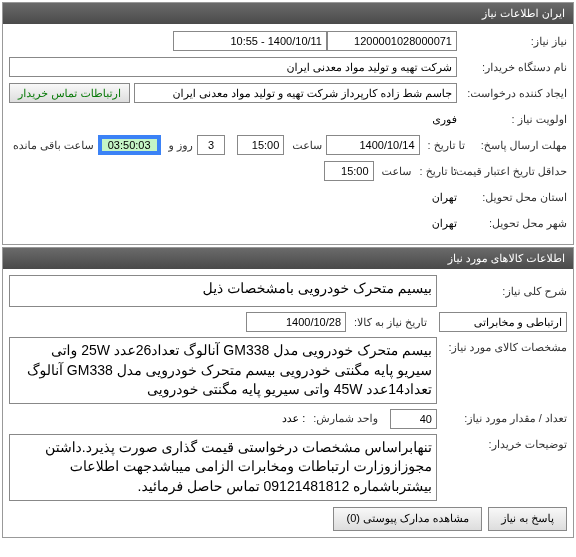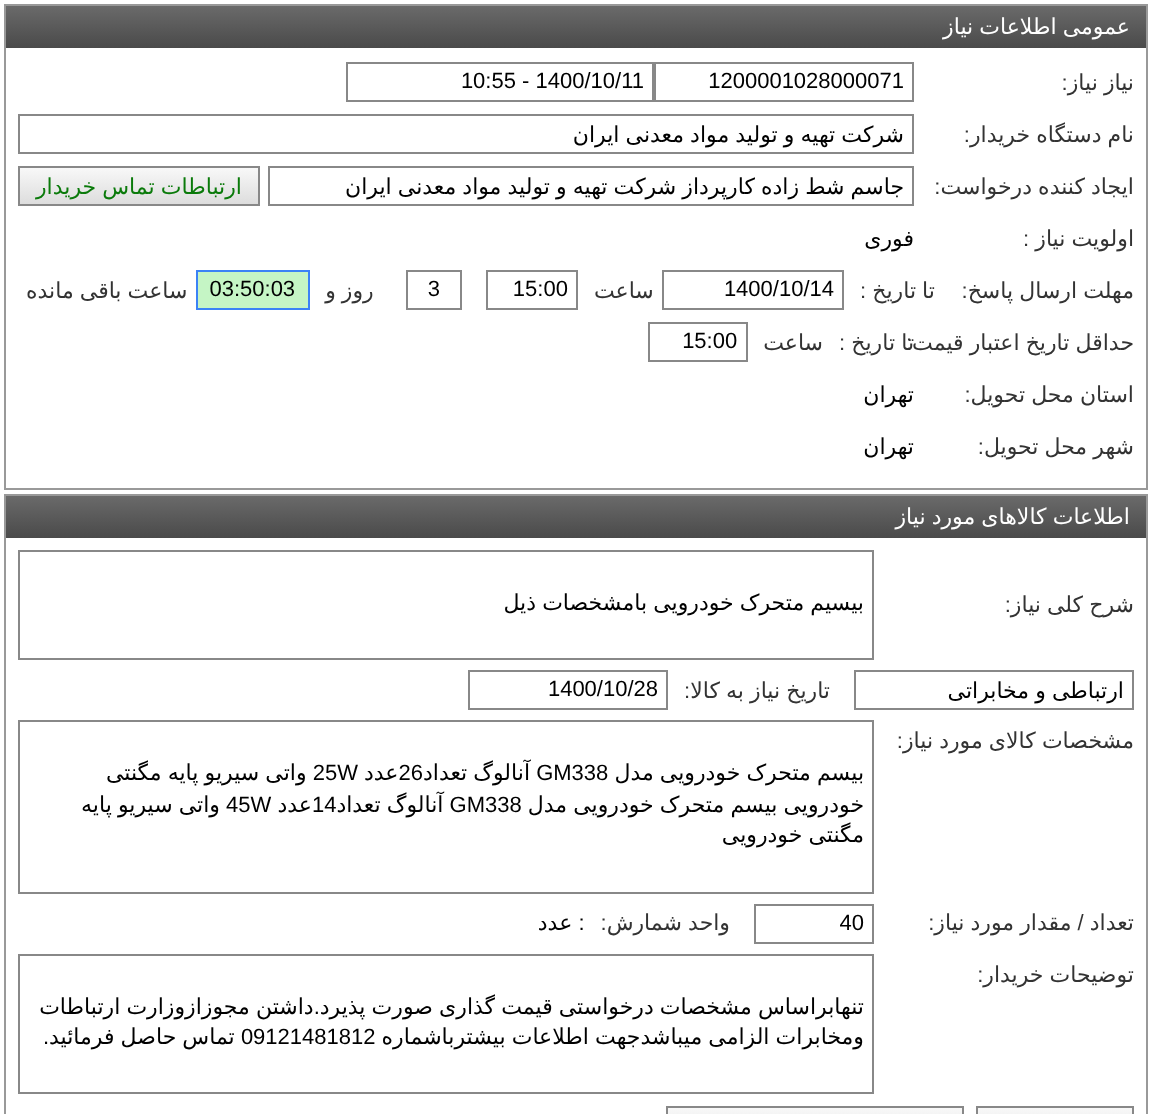--- a/index.html
+++ b/index.html
@@ -43,39 +43,39 @@
   font-size: 11px;
   height: 20px;
   display: flex;
   align-items: center;
   overflow: hidden;
   white-space: nowrap;
 }
 .field-ta {
   background: #fff;
   border: 1px solid #888;
-  padding: 19px 4px;
-  font-size: 11px;
+  padding: 3px 4px;
+  font-size: 14px;
   min-height: 32px;
   line-height: 1.4;
 }
 .btn {
   background: linear-gradient(to bottom, #f8f8f8, #ddd);
   border: 1px solid #888;
   padding: 2px 8px;
   font-size: 11px;
   height: 20px;
   display: inline-flex;
   align-items: center;
   cursor: pointer;
 }
 .green-text { color: #0a7a0a; }
 .timer {
   background: #c5f5c5;
-  border: 1px solid #3b82f6;
+  border: 4px solid #3b82f6;
   padding: 2px 6px;
   height: 20px;
   display: inline-flex;
   align-items: center;
   font-size: 11px;
 }
 .flex-sp { flex: 1; }
 .bottom-buttons {
   display: flex;
   gap: 6px;
@@ -83,21 +83,21 @@
 }
 .bottom-buttons .btn {
   height: 24px;
   padding: 2px 12px;
 }
 </style>
 </head>
 <body>
 
 <div class="panel">
-  <div class="panel-header">عمومی اطلاعات نیاز</div>
+  <div class="panel-header">ایران اطلاعات نیاز</div>
   <div class="panel-body">
 
     <div class="row">
       <span class="label" style="width:110px">نیاز نیاز:</span>
       <div class="field" style="width:130px">1200001028000071</div>
       <div class="field" style="width:154px">1400/10/11 - 10:55</div>
     </div>
 
     <div class="row">
       <span class="label" style="width:110px">نام دستگاه خریدار:</span>
@@ -115,21 +115,21 @@
       <span>فوری</span>
     </div>
 
     <div class="row">
       <span class="label" style="width:110px">مهلت ارسال پاسخ:</span>
       <span class="label">تا تاریخ :</span>
       <div class="field" style="width:100px;margin-right:4px">1400/10/14</div>
       <span class="label" style="margin-right:4px">ساعت</span>
       <div class="field" style="width:50px;margin-right:4px">15:00</div>
       <div class="field" style="width:30px;margin-right:12px;text-align:center;justify-content:center">3</div>
-      <span class="label" style="margin-right:16px">روز و</span>
+      <span class="label" style="margin-right:4px">روز و</span>
       <div class="timer" style="margin-right:4px">03:50:03</div>
       <span class="label" style="margin-right:4px">ساعت باقی مانده</span>
     </div>
 
     <div class="row">
       <span class="label" style="width:110px">حداقل تاریخ اعتبار قیمت:</span>
       <span class="label">تا تاریخ :</span>
       <span class="label" style="margin-right:4px">ساعت</span>
       <div class="field" style="width:50px;margin-right:4px">15:00</div>
     </div>
@@ -150,33 +150,33 @@
 <div class="panel">
   <div class="panel-header">اطلاعات کالاهای مورد نیاز</div>
   <div class="panel-body">
 
     <div class="row">
       <span class="label" style="width:130px">شرح کلی نیاز:</span>
       <div class="field-ta flex-sp">بیسیم متحرک خودرویی بامشخصات ذیل</div>
     </div>
 
     <div class="row">
-      <div class="field" style="width:140px">ارتباطی و مخابراتی</div>
+      <div class="field" style="width:128px">ارتباطی و مخابراتی</div>
       <span class="label" style="margin-right:12px">تاریخ نیاز به کالا:</span>
       <div class="field" style="width:100px;margin-right:4px">1400/10/28</div>
     </div>
 
     <div class="row" style="align-items:flex-start">
       <span class="label" style="width:130px;padding-top:4px">مشخصات کالای مورد نیاز:</span>
       <div class="field-ta flex-sp">بیسم متحرک خودرویی مدل GM338 آنالوگ تعداد26عدد 25W واتی سیریو پایه مگنتی خودرویی بیسم متحرک خودرویی مدل GM338 آنالوگ تعداد14عدد 45W واتی سیریو پایه مگنتی خودرویی</div>
     </div>
 
     <div class="row">
       <span class="label" style="width:130px">تعداد / مقدار مورد نیاز:</span>
-      <div class="field" style="width:60px">40</div>
+      <div class="field" style="width:47px">40</div>
       <span class="label" style="margin-right:12px">واحد شمارش:</span>
       <span style="margin-right:4px">: عدد</span>
     </div>
 
     <div class="row" style="align-items:flex-start">
       <span class="label" style="width:130px;padding-top:4px">توضیحات خریدار:</span>
       <div class="field-ta flex-sp">تنهابراساس مشخصات درخواستی قیمت گذاری صورت پذیرد.داشتن مجوزازوزارت ارتباطات ومخابرات الزامی میباشدجهت اطلاعات بیشترباشماره 09121481812 تماس حاصل فرمائید.</div>
     </div>
 
     <div class="bottom-buttons">

